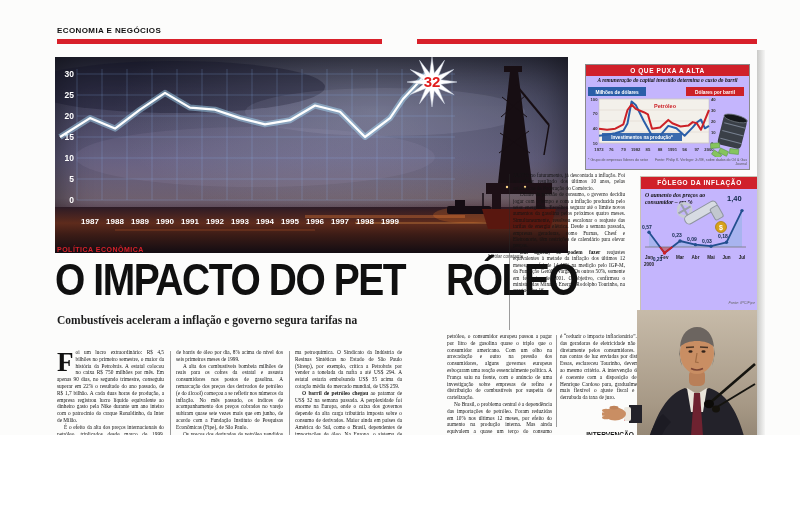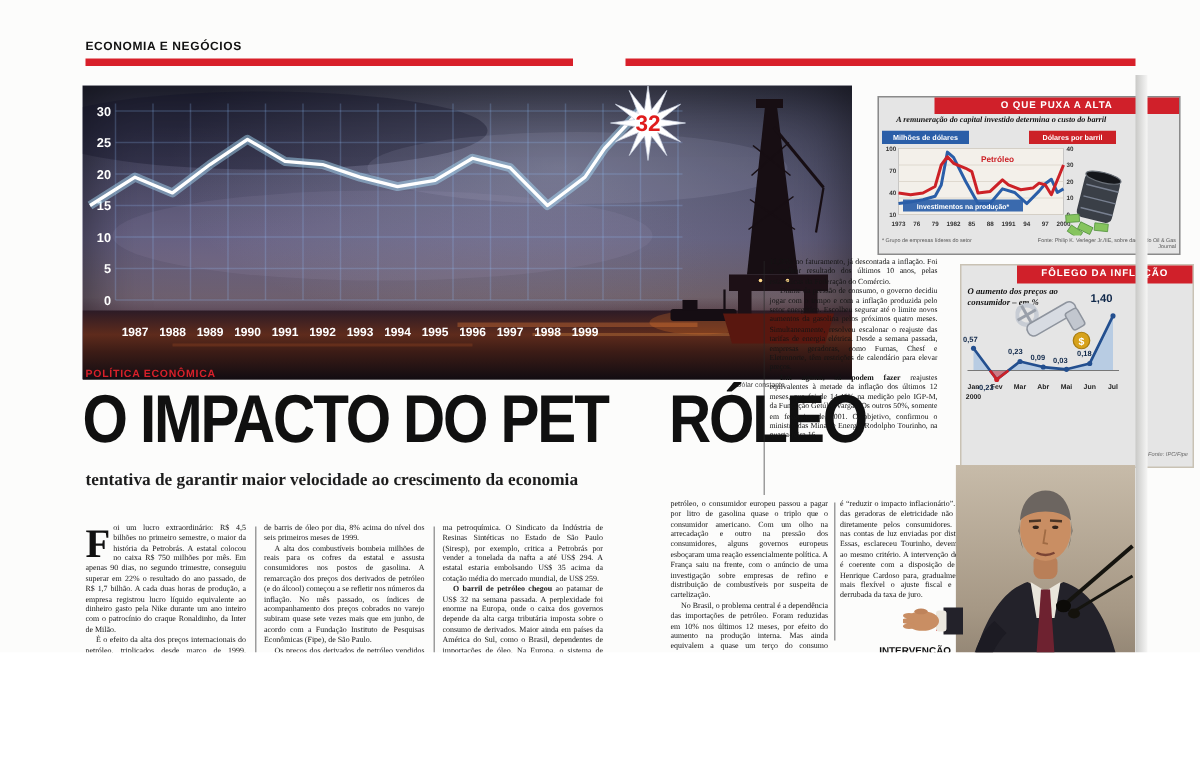--- a/index.html
+++ b/index.html
@@ -43,21 +43,21 @@
   .col1{left:57px;top:349px;width:107px;height:118px;}
   .col2{left:176px;top:349px;width:107px;height:118px;}
   .col3{left:295px;top:349px;width:107px;height:118px;}
   .col4{left:447px;top:333px;width:105px;height:134px;}
   .col5u{left:513px;top:172px;width:112px;height:162px;font-size:5.2px;line-height:6.4px;}
   .col6{left:560px;top:333px;width:100px;height:96px;}
   .vdiv{width:0;border-left:1px solid rgba(40,40,40,.45);}
   .end-marker{left:624px;top:414px;color:#cc2127;font-size:6px;}
 
   
-  .box{background:#e5e5e5;padding-left:37px;}
+  .box{background:#c4b5fd;}
   .boxhead{background:#d0202a;color:#fff;font-weight:bold;text-align:center;
     letter-spacing:.6px;}
   .puxa{left:585px;top:64px;width:163px;height:104px;border:1px solid #8a8a8a;}
   .puxa .boxhead{height:11px;font-size:6.5px;line-height:11px;}
   .puxa-sub{position:absolute;left:0;top:12px;width:163px;text-align:center;
     font-family:"Liberation Serif",serif;font-style:italic;font-weight:bold;font-size:5.4px;color:#111;}
   .puxa-foot{position:absolute;left:2px;top:93px;font-size:3.6px;color:#555;}
   .puxa-src{position:absolute;right:2px;top:93px;width:95px;text-align:right;font-size:3.6px;color:#555;}
 
   .folego{left:640px;top:176px;width:117px;height:134px;border:1px solid #c9c2b4;}
@@ -195,21 +195,21 @@
         <text x="377" y="30" text-anchor="middle" font-size="15" font-weight="bold" fill="#e01c1c">32</text>
       </g>
     </svg>
   </div>
   <div class="abs hero-note">* Dólar constante</div>
 
   <div class="abs kicker">POLÍTICA ECONÔMICA</div>
   <div class="abs headline hl-l">O IMPACTO DO PET</div>
   <div class="abs headline hl-r">RÓLEO</div>
   <div class="abs subtitle">
-    <div>tentativa de garantir maior velocidade ao crescimento da economia</div>
+    <div>Combustíveis aceleram a inflação e governo segura tarifas na</div>
   </div>
 
   <div class="abs bodycol col1">
     <span class="dropcap">F</span>
     <span><p>oi um lucro extraordinário: R$ 4,5 bilhões no primeiro semestre, o maior da história da Petrobrás. A estatal colocou no caixa R$ 750 milhões por mês. Em apenas 90 dias, no segundo trimestre, conseguiu superar em 22% o resultado do ano passado, de R$ 1,7 bilhão. A cada duas horas de produção, a empresa registrou lucro líquido equivalente ao dinheiro gasto pela Nike durante um ano inteiro com o patrocínio do craque Ronaldinho, da Inter de Milão.</p><p>É o efeito da alta dos preços internacionais do petróleo, triplicados desde março de 1999. Relevante, também, foi o aumento da produção na Bacia de Campos. No primeiro semestre, a Petrobrás produziu ao ritmo de 1,2 milhão</p></span>
   </div>
   <div class="abs vdiv" style="left:170px;top:351px;height:112px;"></div>
   <div class="abs bodycol col2">
       <p>de barris de óleo por dia, 8% acima do nível dos seis primeiros meses de 1999.</p>
       <p>A alta dos combustíveis bombeia milhões de reais para os cofres da estatal e assusta consumidores nos postos de gasolina. A remarcação dos preços dos derivados de petróleo (e do álcool) começou a se refletir nos números da inflação. No mês passado, os índices de acompanhamento dos preços cobrados no varejo subiram quase sete vezes mais que em junho, de acordo com a Fundação Instituto de Pesquisas Econômicas (Fipe), de São Paulo.</p>

